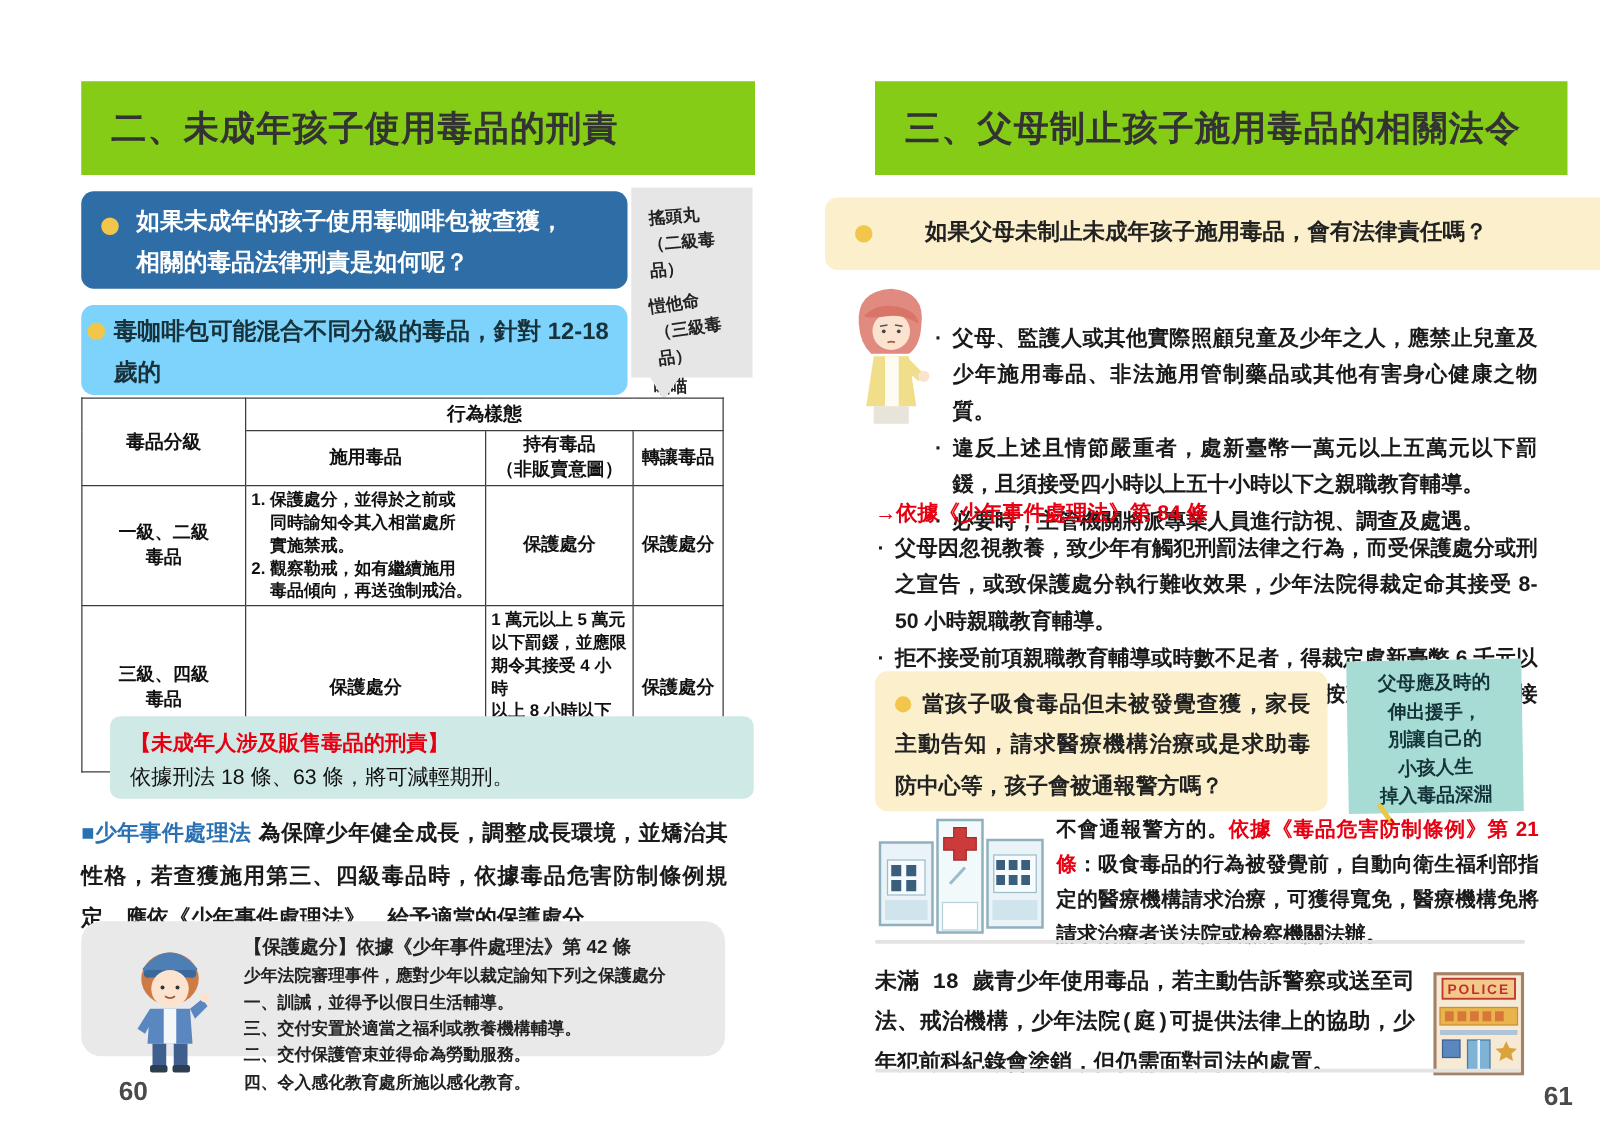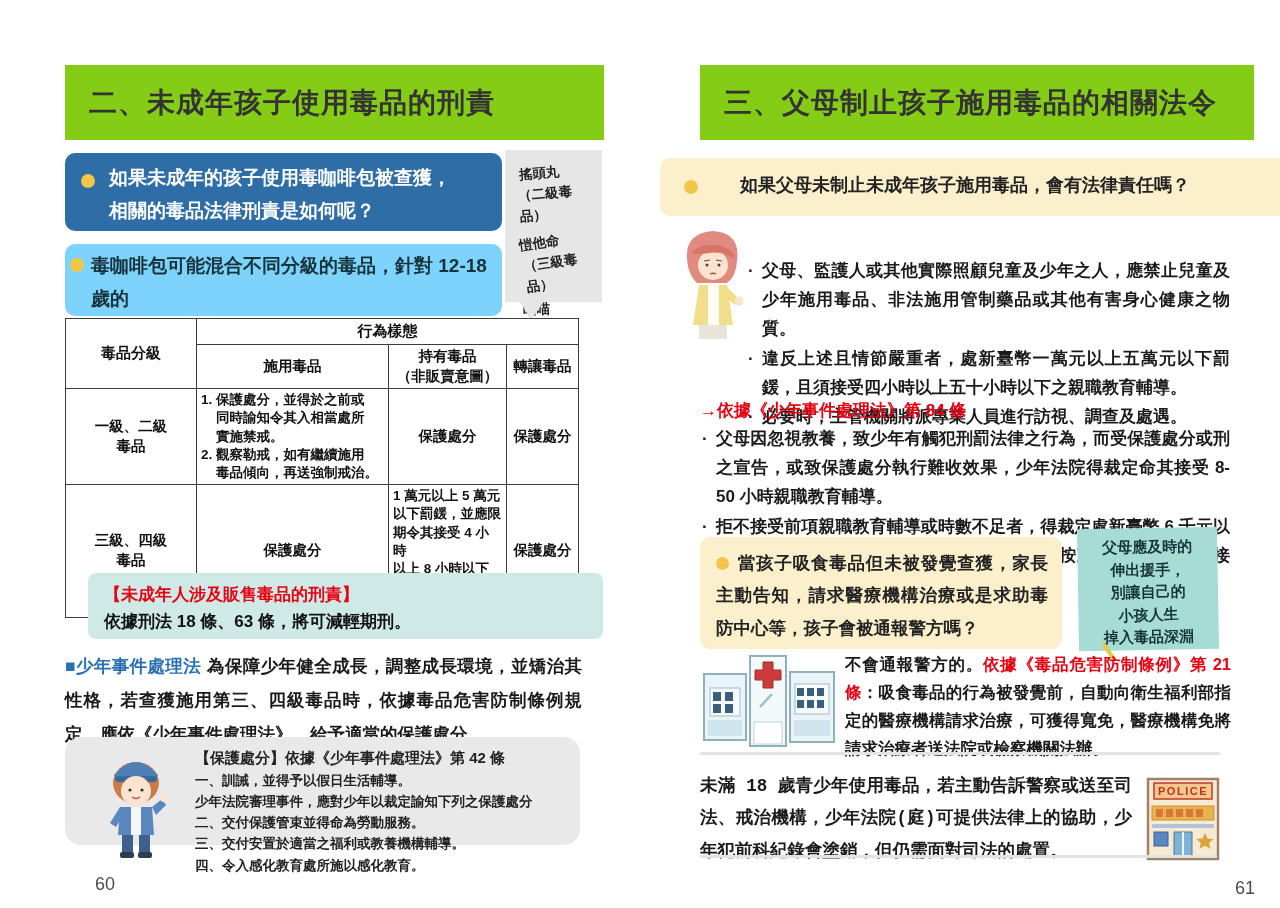--- a/index.html
+++ b/index.html
@@ -39,41 +39,41 @@
   .tc{text-align:center;}
   .preline{white-space:pre-line;}
   .prewrap{white-space:pre-wrap;}
   .cell-sm{font-size:13.5px;line-height:1.35;}
   .cell-md{font-size:14.5px;line-height:1.35;}
   .cell-h{font-size:15px;}
 
   
   .sell-box{background:#cfe9e6;border-radius:8px;box-sizing:border-box;padding:8px 16px;margin-left:23px;}
   .sell-head{color:#e60012;font-weight:700;font-size:17px;line-height:1.6;}
-  .sell-body{color:#111;font-weight:700;font-size:17px;line-height:1.6;}
+  .sell-body{color:#111;font-weight:400;font-size:17px;line-height:1.6;}
   .law-par{font-size:17.5px;font-weight:600;line-height:1.95;text-align:justify;color:#1a1a1a;}
   .law-par .blue{color:#2a71b4;font-weight:700;margin-right:6px;}
   .protect-box{background:#e9e9e9;border-radius:16px;box-sizing:border-box;}
   .protect-head{font-size:15px;font-weight:700;color:#222;line-height:1.5;}
   .protect-line{font-size:13.5px;font-weight:600;color:#222;line-height:1.58;}
 
   
   .red-head{color:#e60012;font-weight:700;font-size:17px;line-height:1.5;}
   .li{display:flex;font-size:17px;font-weight:600;color:#1a1a1a;line-height:1.72;text-align:justify;}
   .li .li-dot{flex:0 0 14px;color:#1a1a1a;}
   .sticky{background:#a7dcd4;transform:rotate(-1deg);box-sizing:border-box;padding:8px 4px;
           text-align:center;}
   .sticky .s-line{display:block;font-size:15px;font-weight:700;color:#14343a;line-height:1.5;}
   .sticky .s-line:nth-child(2){transform:rotate(1deg);}
   .sticky .s-line:nth-child(4){transform:rotate(-1.5deg);}
   .answer{font-size:16.5px;font-weight:600;line-height:1.7;text-align:justify;color:#1a1a1a;}
   .answer .red{color:#e60012;font-weight:700;}
   .final{font-size:17.5px;font-weight:600;line-height:1.85;text-align:justify;color:#1a1a1a;}
   .divider{background:#e3e3e3;height:3px;border-radius:2px;}
-  .pagenum{font-size:18px;color:#4a4a4a;font-weight:400;margin-top:12px;}
+  .pagenum{font-size:21px;color:#4a4a4a;font-weight:700;}
   .pencil{width:22px;height:4px;background:#e8c84a;transform:rotate(55deg);border-radius:2px;}
 </style>
 </head>
 <body>
 
 <div class="canvas">
 
   <div class="abs title-bar" style="left:65px;top:65px;width:515px;height:75px;">
     <span>二、未成年孩子使用毒品的刑責</span>
   </div>
@@ -168,24 +168,24 @@
       <path d="M30 64 L20 80 L26 84 L34 70 Z" fill="#5b87c0"></path>
       <path d="M62 64 L72 56 L76 62 L66 72 Z" fill="#5b87c0"></path>
       <circle cx="74" cy="55" r="4" fill="#fbe3d0"></circle>
       <rect x="32" y="92" width="11" height="18" fill="#3f5f8f"></rect>
       <rect x="49" y="92" width="11" height="18" fill="#3f5f8f"></rect>
       <rect x="30" y="109" width="14" height="6" rx="2" fill="#2c3e50"></rect>
       <rect x="48" y="109" width="14" height="6" rx="2" fill="#2c3e50"></rect>
     </svg>
     <div class="abs" style="left:130px;top:10px;width:372px;">
       <div class="protect-head">【保護處分】依據《少年事件處理法》第 42 條</div>
+      <div class="protect-line">少年法院審理事件，應對少年以裁定諭知下列之保護處分</div>
       <div class="protect-line">一、訓誡，並得予以假日生活輔導。</div>
-      <div class="protect-line">少年法院審理事件，應對少年以裁定諭知下列之保護處分</div>
+      <div class="protect-line">三、交付安置於適當之福利或教養機構輔導。</div>
       <div class="protect-line">二、交付保護管束並得命為勞動服務。</div>
-      <div class="protect-line">三、交付安置於適當之福利或教養機構輔導。</div>
       <div class="protect-line">四、令入感化教育處所施以感化教育。</div>
     </div>
   </div>
 
   <div class="abs pagenum" style="left:95px;top:862px;">60</div>
 
   <div class="abs title-bar" style="left:700px;top:65px;width:530px;height:75px;">
     <span>三、父母制止孩子施用毒品的相關法令</span>
   </div>
 

